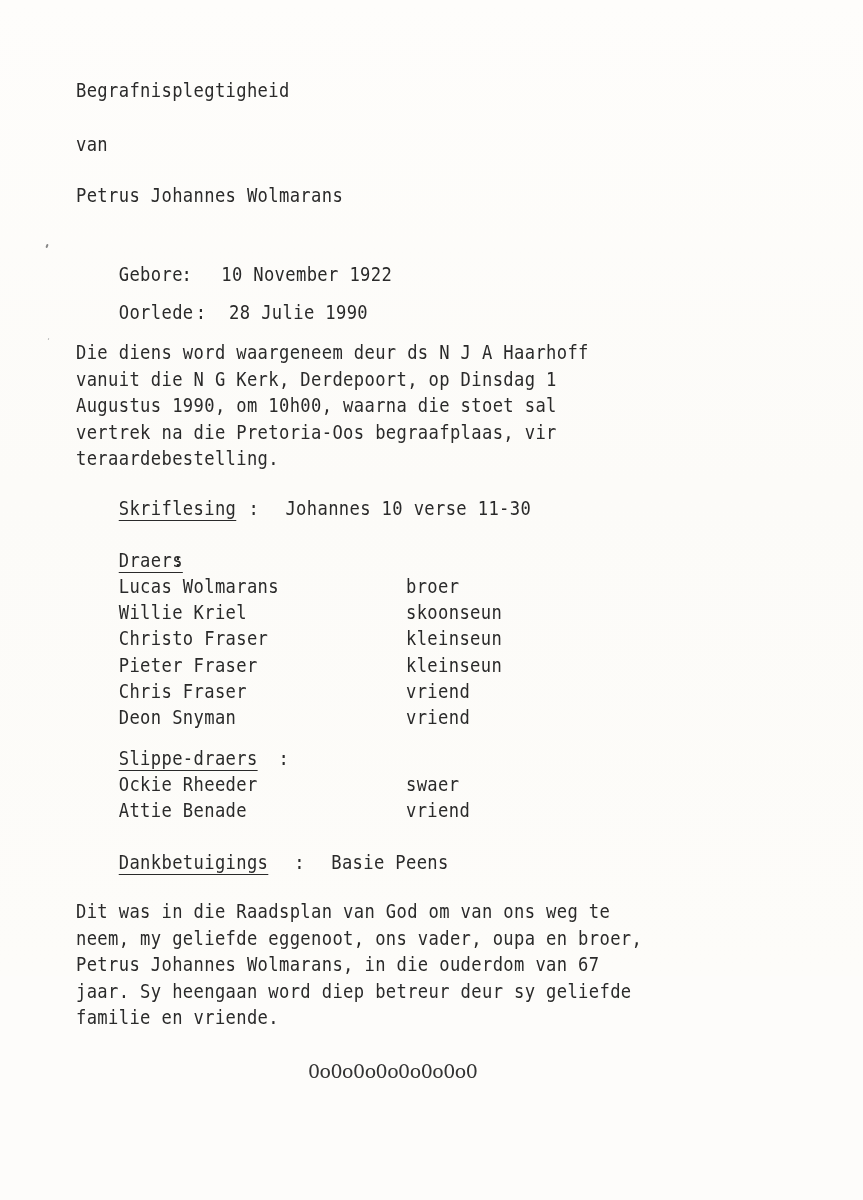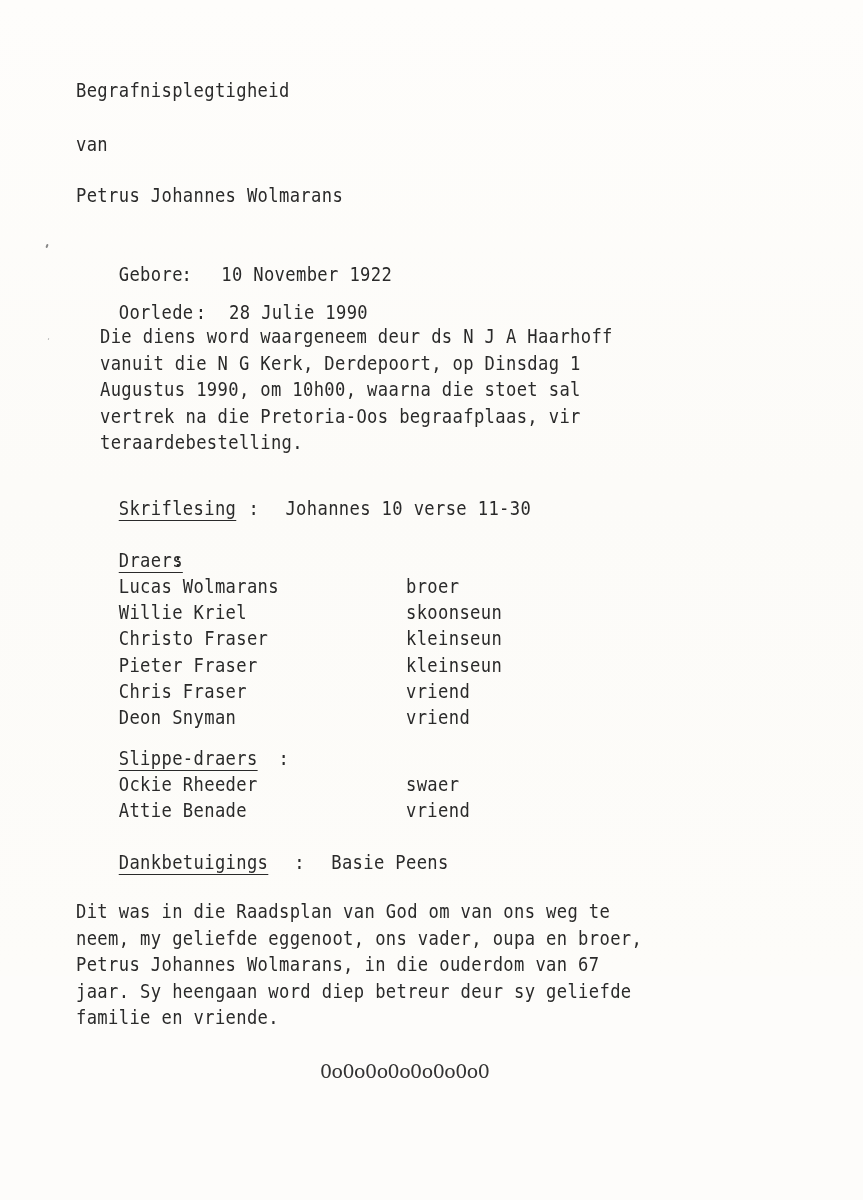--- a/index.html
+++ b/index.html
@@ -40,21 +40,21 @@
       display: block;
       font-size: 19.5px;
       line-height: 26.5px;
       letter-spacing: 0.4px;
       white-space: pre;
       transform: scaleX(0.88);
       transform-origin: left top;
     }
     .footer {
       position: absolute;
-      left: 320px; top: 1060px;
+      left: 308px; top: 1060px;
       font-family: "DejaVu Serif", "Liberation Serif", serif;
       font-size: 19px;
       letter-spacing: -0.5px;
       color: #333;
     }
     .speck {
       position: absolute;
       width: 2px; height: 4px;
       background: #888;
       border-radius: 1px;
@@ -76,21 +76,21 @@
   <div class="t" style="top:183px;">Petrus Johannes Wolmarans</div>
 
   <div class="t" style="top:236px;">
     <span>Gebore</span><span class="val" style="left:120px;">:</span><span class="val" style="left:165px;">10 November 1922</span>
   </div>
 
   <div class="t" style="top:274px;">
     <span>Oorlede</span><span class="val" style="left:136px;">:</span><span class="val" style="left:174px;">28 Julie 1990</span>
   </div>
 
-  <div class="para" style="top:324px;margin-left:24px;">
+  <div class="para" style="top:340px;">
     <span class="line">Die diens word waargeneem deur ds N J A Haarhoff</span>
     <span class="line">vanuit die N G Kerk, Derdepoort, op Dinsdag 1</span>
     <span class="line">Augustus 1990, om 10h00, waarna die stoet sal</span>
     <span class="line">vertrek na die Pretoria-Oos begraafplaas, vir</span>
     <span class="line">teraardebestelling.</span>
   </div>
 
   <div class="t" style="top:470px;">
     <span class="u">Skriflesing</span><span class="val" style="left:196px;">:</span><span class="val" style="left:238px;">Johannes 10 verse 11-30</span>
   </div>

